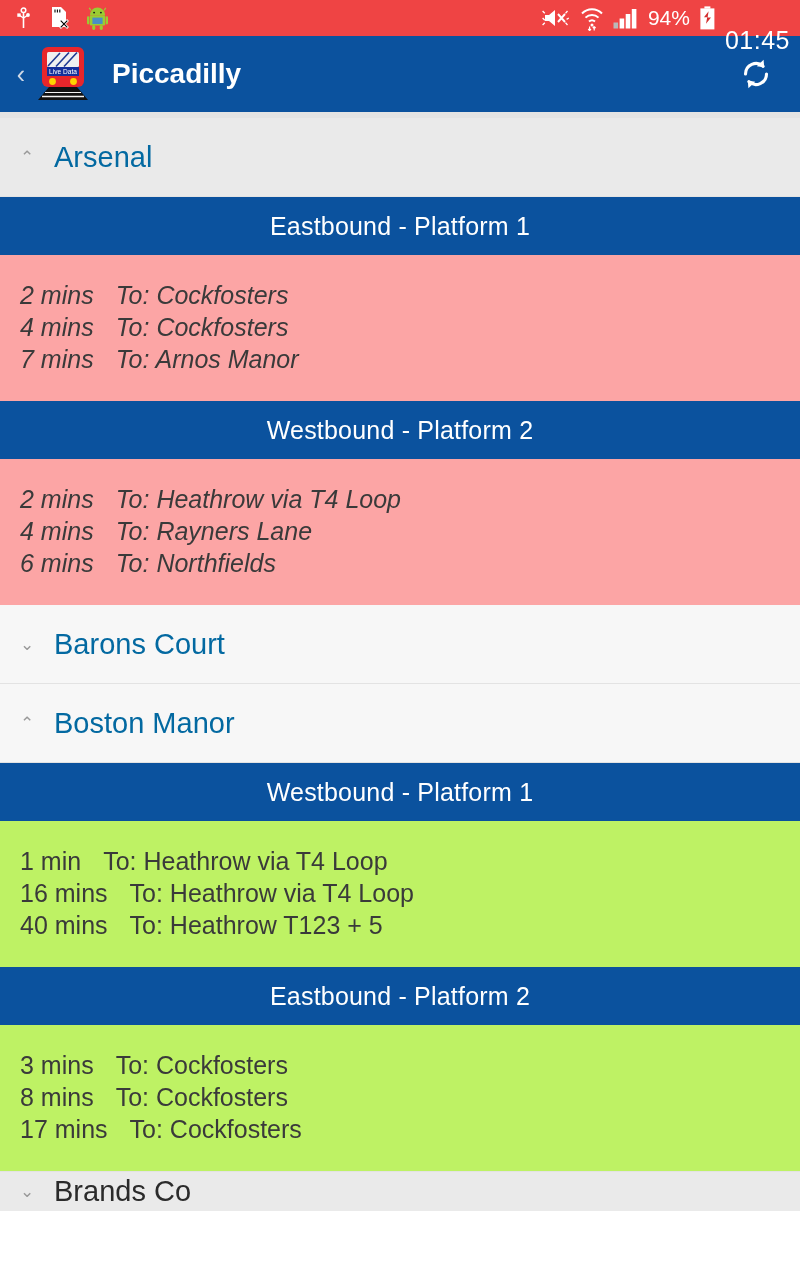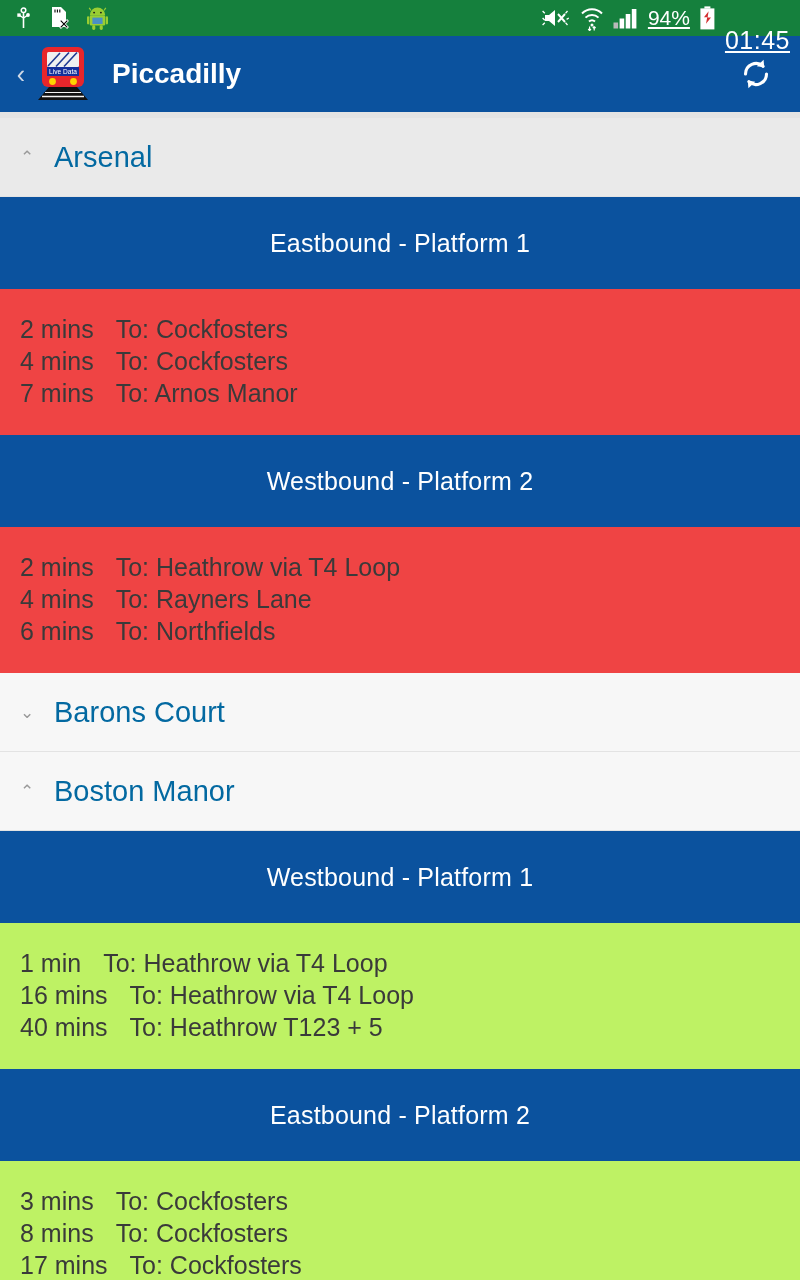--- a/index.html
+++ b/index.html
@@ -4,24 +4,23 @@
 <style>
   * { margin:0; padding:0; box-sizing:border-box; }
   html, body {
     width:800px; height:1280px;
     font-family:"Liberation Sans", sans-serif;
     background:#ffffff; overflow:hidden;
   }
 
   
   .statusbar{
-    height:36px; width:800px; background:#15803d;
+    height:36px; width:800px; background:#ef4444;
     display:flex; align-items:center; padding:0 10px 0 16px;
     color:#ffffff;
-    text-decoration:underline;
   }
   .sb-left{ display:flex; align-items:center; gap:18px; }
   .sb-right{ margin-left:auto; display:flex; align-items:center; gap:9px; }
   .sb-icon{ display:flex; align-items:center; justify-content:center; }
   .sb-pct{ font-size:21px; letter-spacing:0; color:#fff; }
   .sb-clock{ font-size:25px; color:#fff; letter-spacing:0.5px;margin-top:44px; }
 
   
   .toolbar{
     height:76px; width:800px; background:#0B529E;
@@ -53,27 +52,27 @@
   .station-header.shade-b{ background:#f7f7f7; }
   .chev{
     width:26px; text-align:center; color:#9a9a9a; font-size:17px;
     flex:0 0 auto; line-height:1;
   }
   .station-name{
     font-size:29px; color:#0369a1; margin-left:14px; font-weight:400;
   }
 
   .platform-bar{
-    background:#0B529E; color:#ffffff; height:92px;
+    background:#0B529E; color:#ffffff; height:58px;
     display:flex; align-items:center; justify-content:center;
     font-size:25px; letter-spacing:0.2px;
   }
 
   .arrivals{ padding:24px 0 26px 0; }
-  .arrivals.shade-a{ background:#ef4444; }
+  .arrivals.shade-a{ background:#fca5a5;font-style:italic; }
   .arrivals.shade-b{ background:#bef264; }
 
   .arrival-row{
     display:flex; align-items:baseline; padding:0 0 0 20px;
     font-size:25px; color:#3a3a3a; line-height:32px; white-space:nowrap;
   }
   .arr-time{ margin-right:22px; }
   .arr-dest{}
 
   .bottom-peek{

